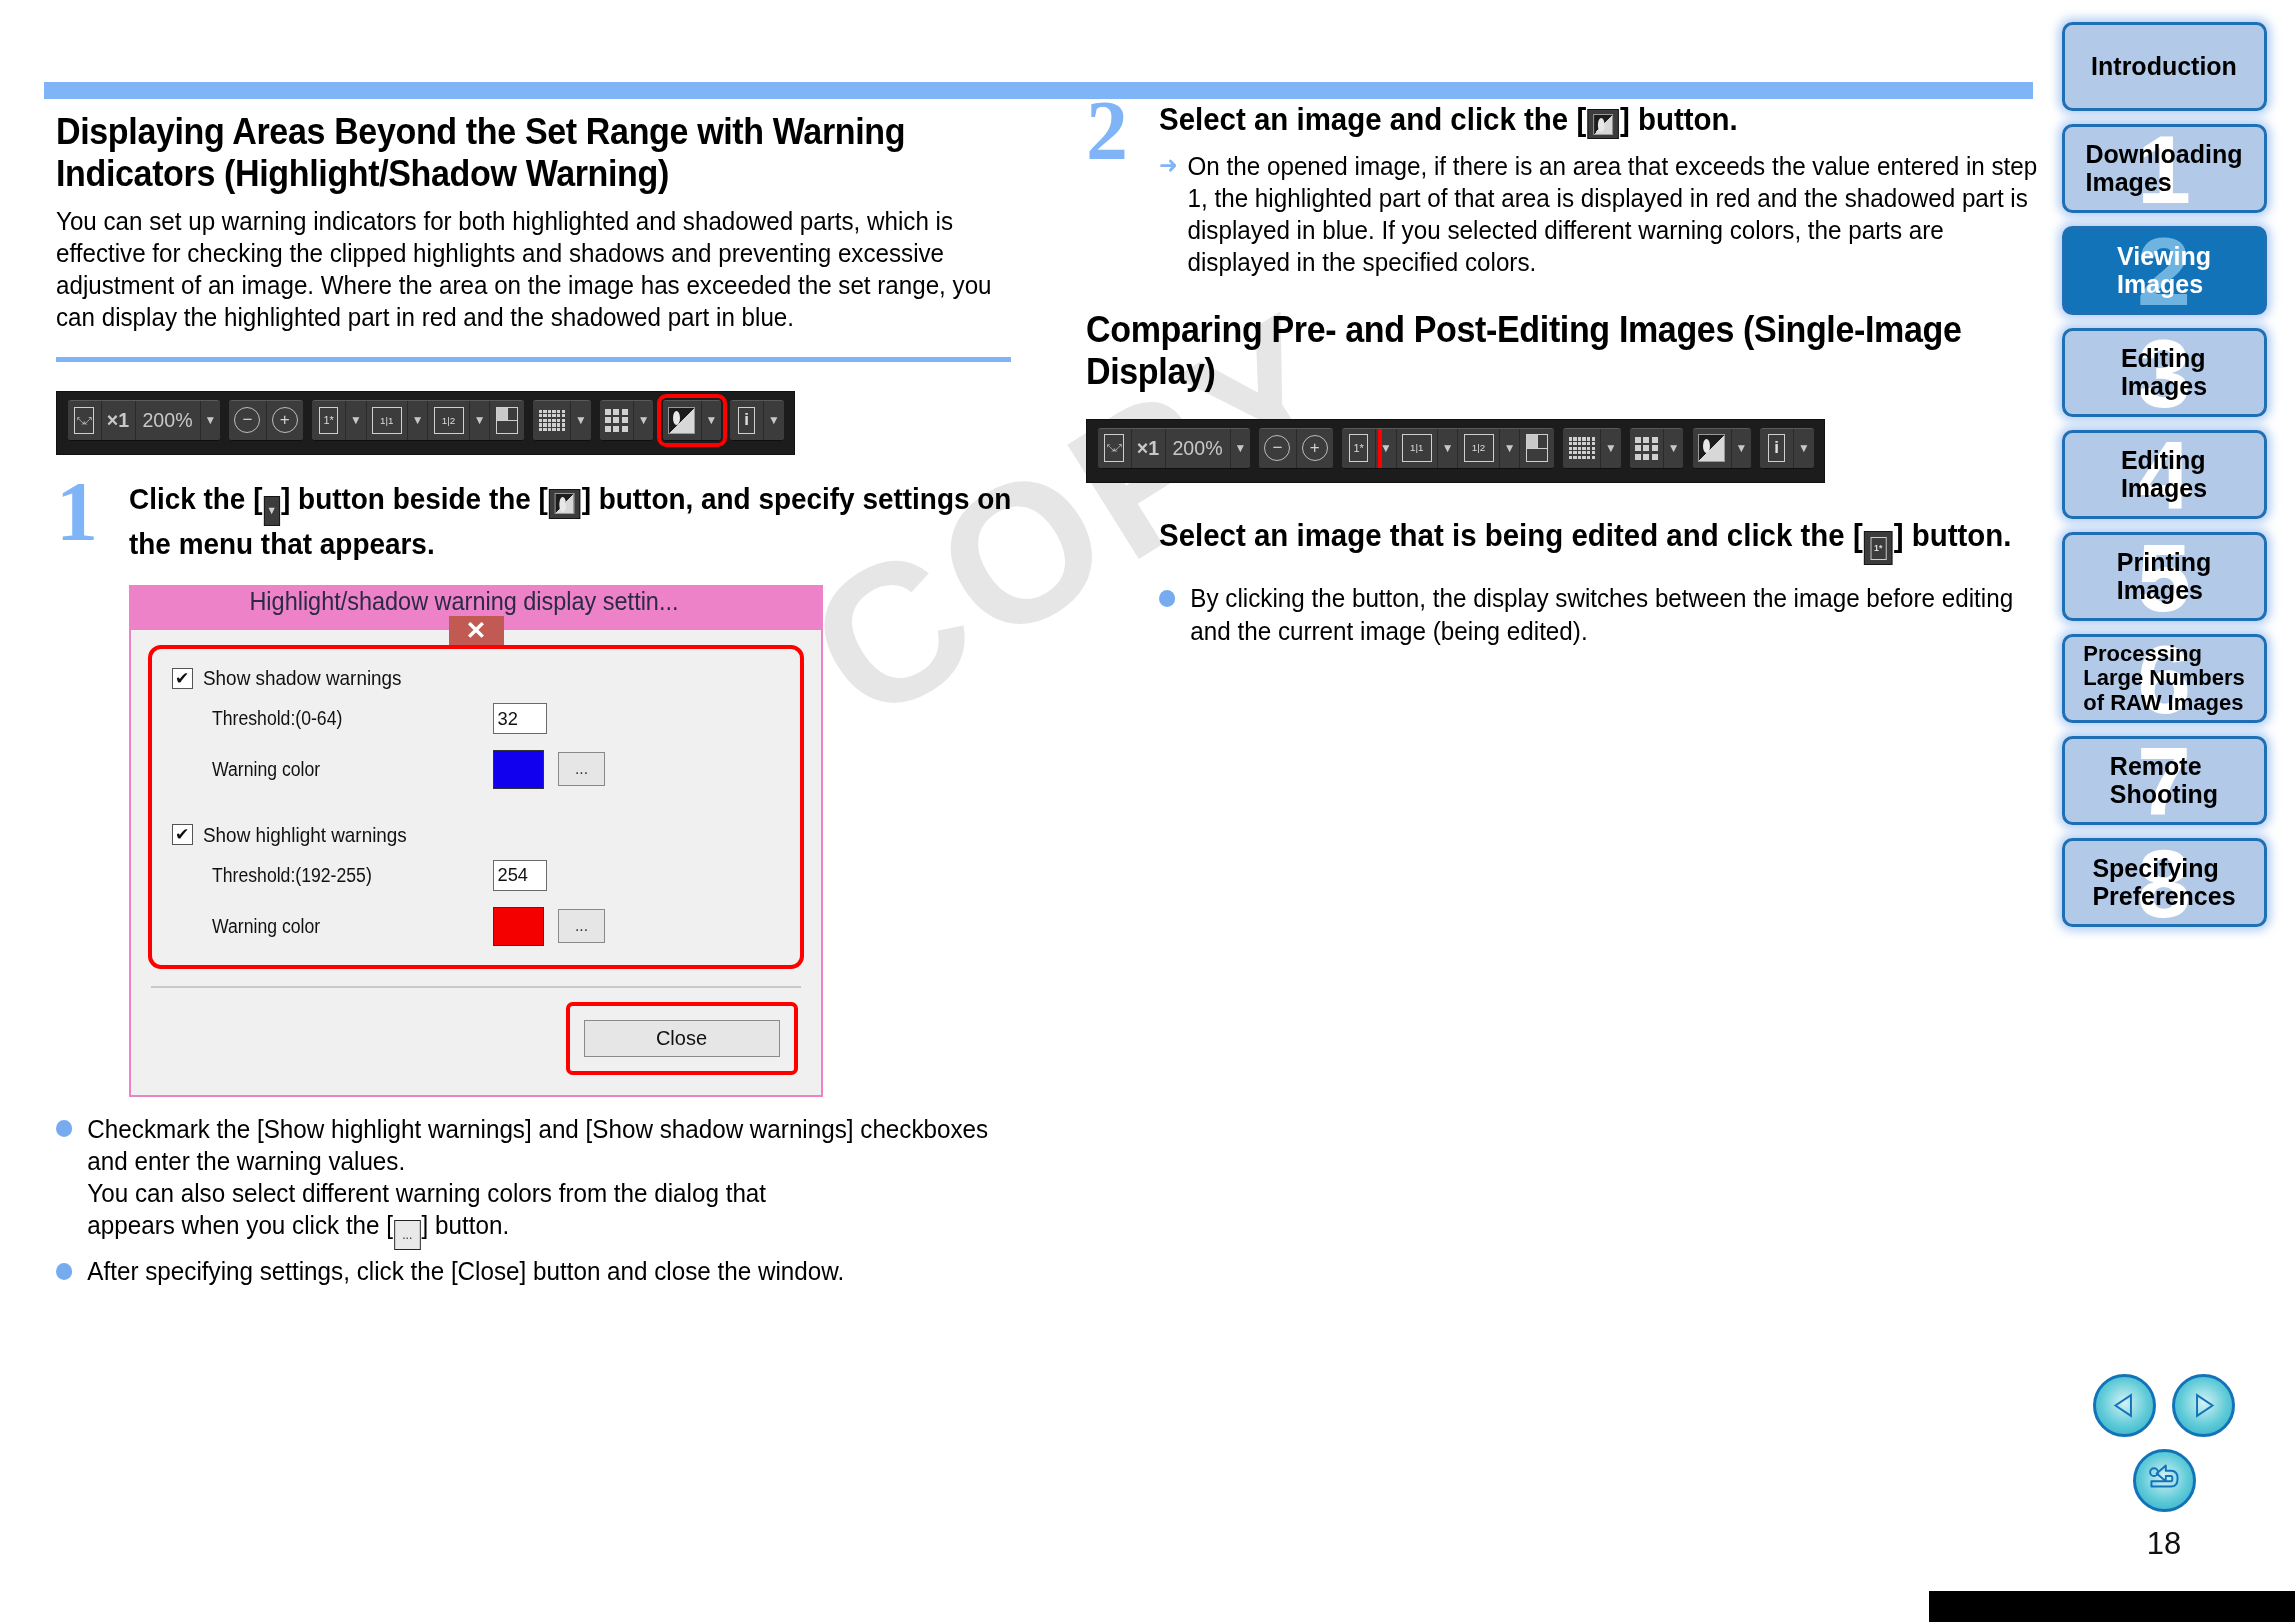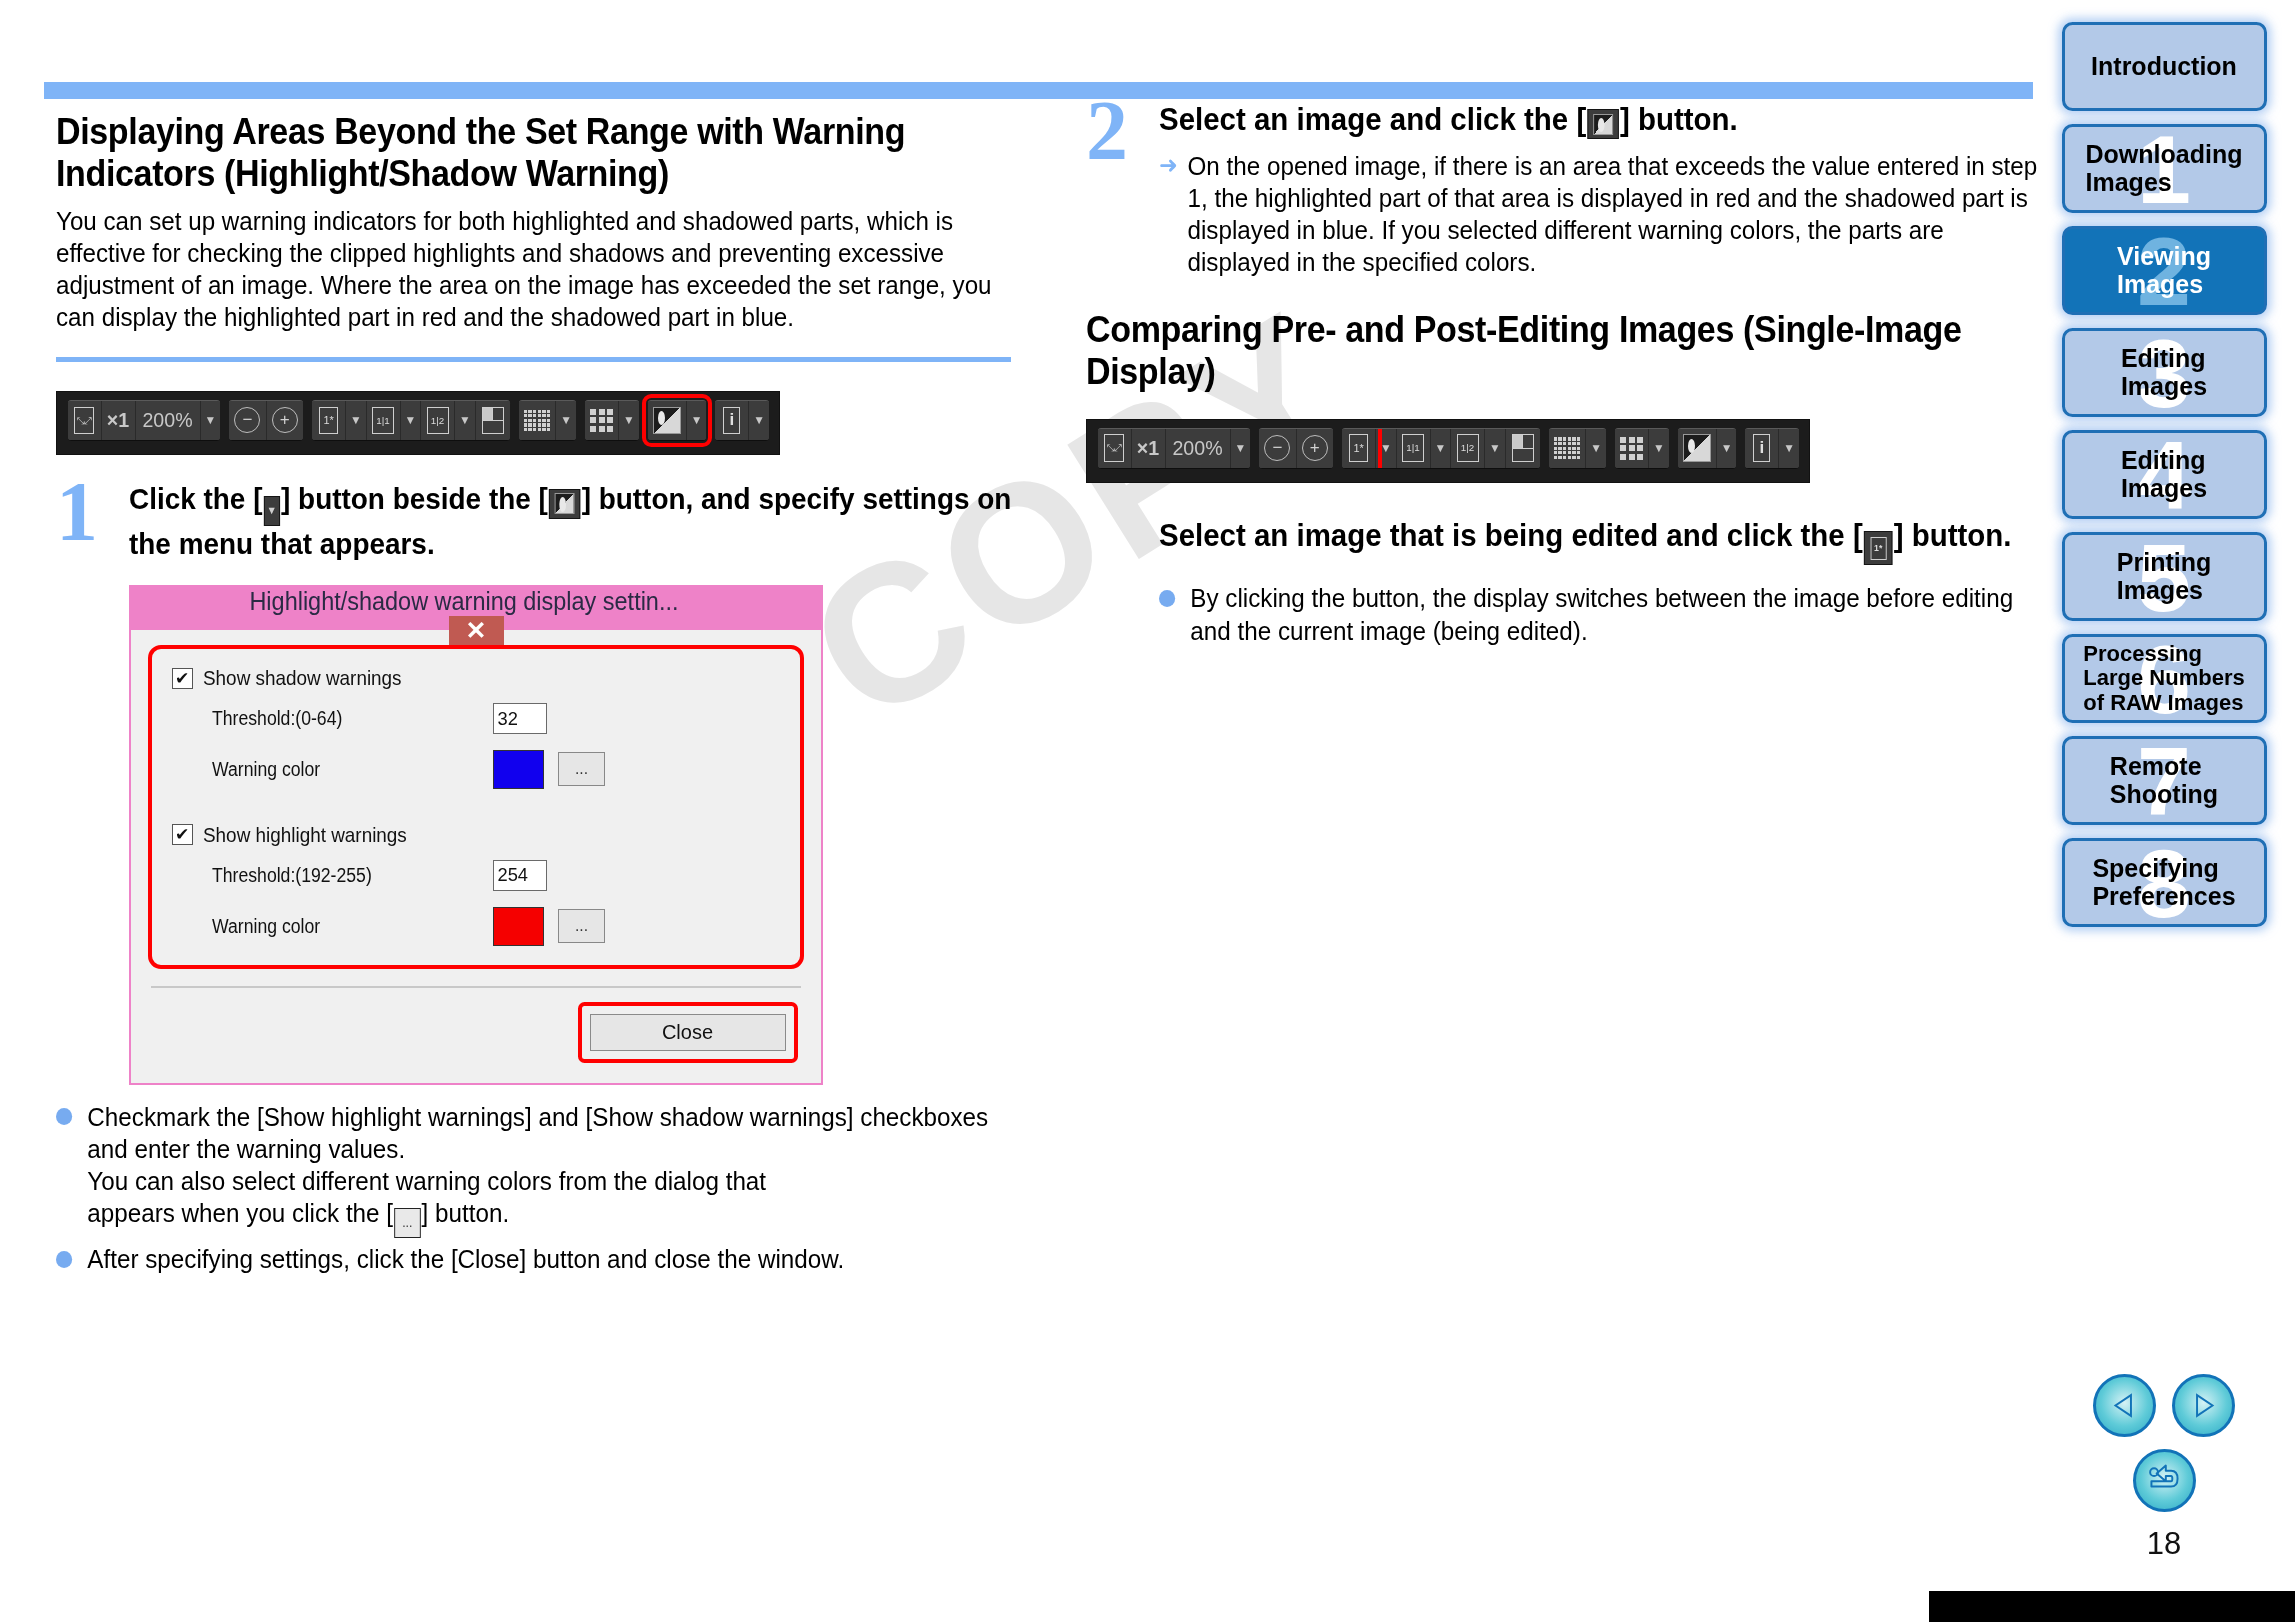--- a/index.html
+++ b/index.html
@@ -95,21 +95,21 @@
     position:relative;
   }
   .tbtn:last-child { border-right:none; }
   .tbtn.arrow { min-width:17px; padding:0 3.9px; font-size:11.8px; }
   .icon-rect {
     width:19.6px; height:27.5px;
     border:1.3px solid #cfcfcf;
     display:flex; align-items:center; justify-content:center;
     font-size:13px; color:#dcdcdc; line-height:1;
   }
-  .icon-rect.wide { width:22px; }
+  .icon-rect.wide { width:30px; }
   .icon-circ {
     width:26px; height:26px; border:1.3px solid #bdbdbd; border-radius:50%;
     display:flex;align-items:center;justify-content:center;font-size:17px;color:#d2d2d2;
   }
   .grid-ico { display:grid; grid-template-columns:repeat(6,3.3px); gap:1.3px; }
   .grid-ico i { width:3.3px;height:3.3px;background:#d0d0d0;display:block;}
   .grid3 { display:grid; grid-template-columns:repeat(3,5.9px); gap:2.6px; }
   .grid3 i { width:5.9px;height:5.9px;background:#d0d0d0;display:block;}
   .split-ico { width:22px;height:27.5px;border:1.3px solid #cfcfcf;display:flex;flex-direction:column;}
   .split-ico b { flex:1;border-bottom:1.3px solid #cfcfcf;display:flex; }
@@ -208,21 +208,21 @@
     font-size:18.3px;color:#111;display:flex;align-items:center;padding-left:3.9px;
   }
   .swatch { width:51px;height:39px;border:0.7px solid #333; }
   .dotsbtn {
     width:47px;height:34px;background:#e6e6e6;border:1.3px solid #888;
     display:flex;align-items:center;justify-content:center;
     font-size:15.7px;color:#333;margin-left:14.4px;
   }
   .dlg-sep { height:1.3px;background:#c8c8c8;margin:17px 2.6px 0 2.6px; }
   .dlg-foot { display:flex; justify-content:flex-end; margin-top:14.4px; padding-right:6.5px;}
-  .close-wrap { border:4.6px solid #ff0000; border-radius:6.5px; padding:8px; }
+  .close-wrap { border:4.6px solid #ff0000; border-radius:6.5px; padding:14px; }
   .close-btn {
     width:196px;height:37px;background:#e6e6e6;border:1.3px solid #8a8a8a;
     display:flex;align-items:center;justify-content:center;
     font-size:20px;color:#111;
   }
 
   
   ul.bullets { list-style:none; margin-top:16px; }
   ul.bullets li {
     position:relative; padding-left:33px; margin-bottom:5.2px;

